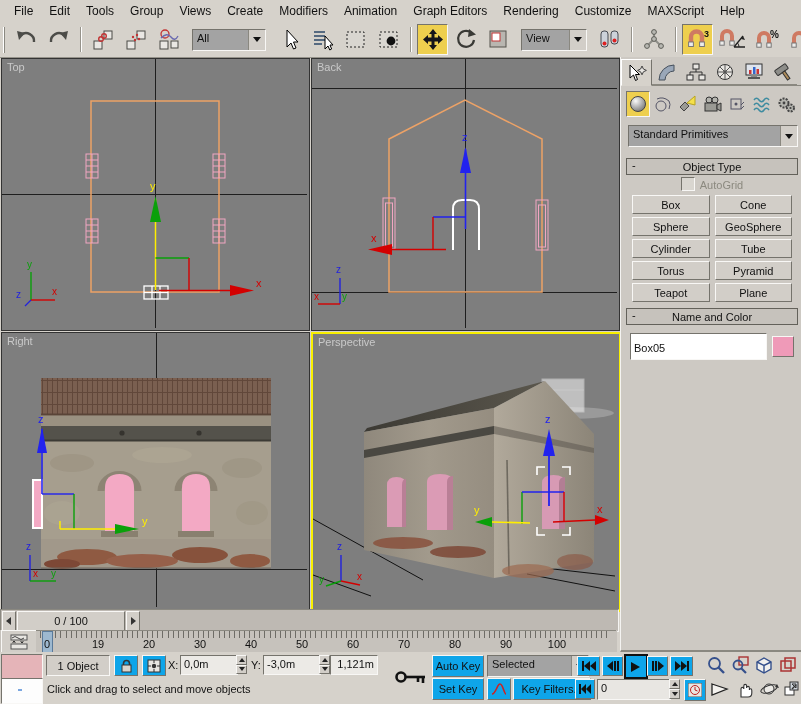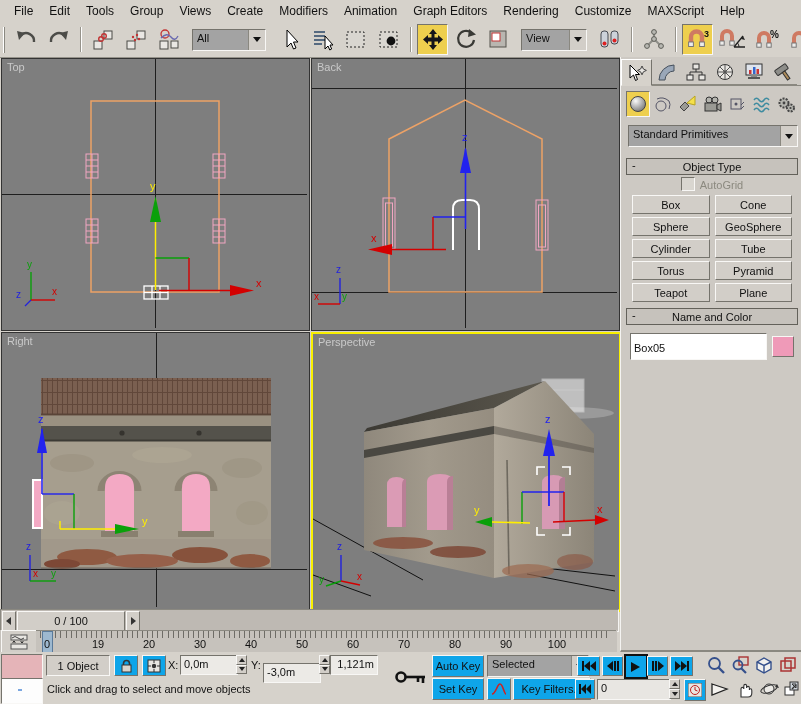--- a/index.html
+++ b/index.html
@@ -733,21 +733,21 @@
     <div class="spin" style="left:236px;top:3px;height:19px;">
         <div>
           <span class="tri-up"></span>
         </div>
         <div>
           <span class="tri-dn"></span>
         </div>
       </div>
 
     <span class="lbl" style="left:251px;top:7px;">Y:</span>
-    <div class="field" style="left:263px;top:3px;width:50px;height:16px;margin-top:8px;">-3,0m</div>
+    <div class="field" style="left:263px;top:3px;width:50px;height:16px;">-3,0m</div>
     <div class="spin" style="left:319px;top:3px;height:19px;">
         <div>
           <span class="tri-up"></span>
         </div>
         <div>
           <span class="tri-dn"></span>
         </div>
       </div>
 
     <span class="lbl" style="left:334px;top:7px;">Z:</span>

